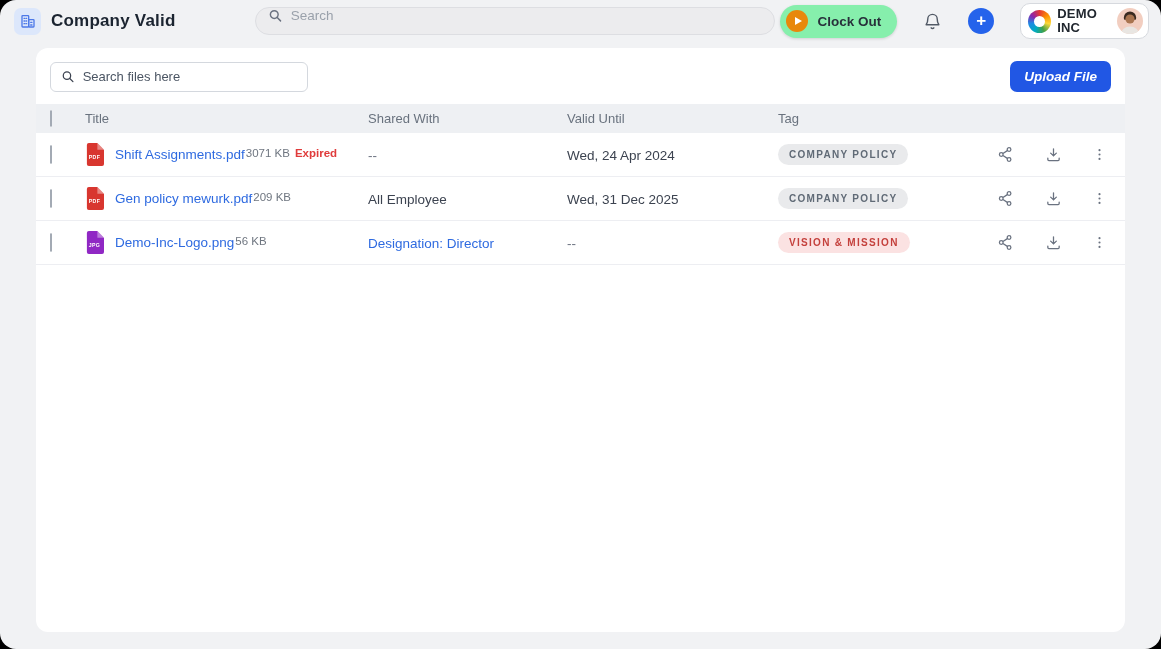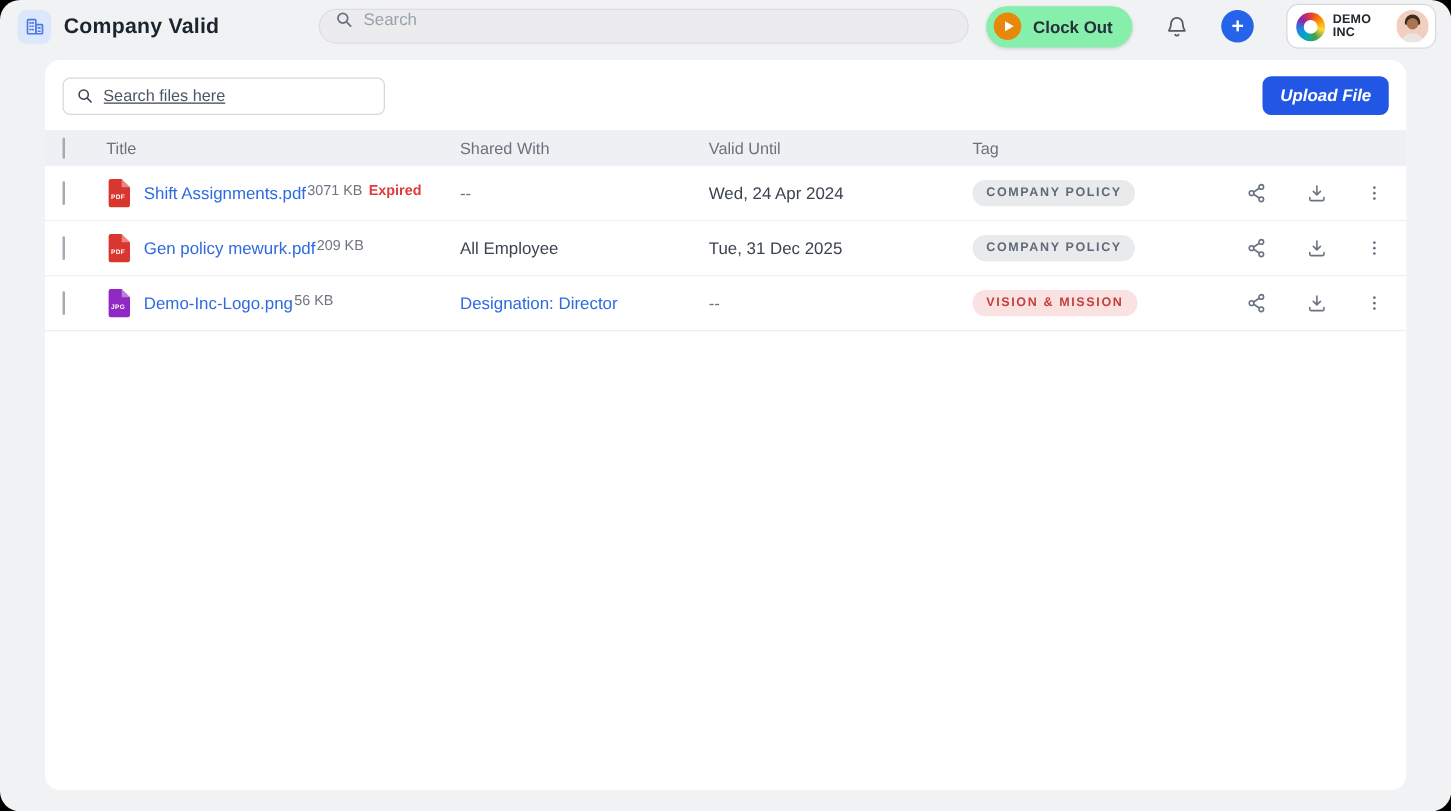--- a/index.html
+++ b/index.html
@@ -16,28 +16,28 @@
   .topbar-right { margin-left:auto; display:flex; align-items:center; gap:26px; }
   .clockout-btn { display:flex; align-items:center; gap:9px; background:#86efac; border:none; border-radius:17px; height:33px; padding:0 16px 0 6px; box-shadow:0 1px 3px rgba(0,0,0,.14); cursor:pointer; font-family:inherit; }
   .clockout-icon { width:22px; height:22px; border-radius:50%; background:#e8880b; display:flex; align-items:center; justify-content:center; }
   .clockout-icon .tri { width:0; height:0; border-left:7px solid #fff; border-top:4.5px solid transparent; border-bottom:4.5px solid transparent; margin-left:2px; }
   .clockout-label { font-size:13.5px; font-weight:700; color:#28303b; }
   .bell-btn { background:none; border:none; cursor:pointer; display:flex; }
   .plus-btn { width:26px; height:26px; border-radius:50%; background:#2563eb; color:#fff; border:none; font-size:17px; font-weight:700; line-height:1; display:flex; align-items:center; justify-content:center; cursor:pointer; padding-bottom:2px; }
   .company-chip { display:flex; align-items:center; gap:6px; background:#fff; border:1px solid #d6d9de; border-radius:10px; height:36px; padding:0 5px 0 7px; cursor:pointer; }
   .brand-logo { width:23px; height:23px; border-radius:50%; background:conic-gradient(#e53935,#fb8c00,#fdd835,#43a047,#00acc1,#1e88e5,#8e24aa,#e53935); position:relative; flex:0 0 auto; }
   .brand-logo::after { content:""; position:absolute; left:6px; top:6px; width:11px; height:11px; border-radius:50%; background:#fff; }
-  .company-name { font-size:10px; font-weight:800; color:#21272f; line-height:1.1; letter-spacing:.2px; }
+  .company-name { font-size:13px; font-weight:800; color:#21272f; line-height:1.1; letter-spacing:.2px; }
   .avatar { width:26px; height:26px; border-radius:50%; overflow:hidden; margin-left:14px; flex:0 0 auto; }
 
   
   .card { position:absolute; left:36px; right:36px; top:48px; bottom:17px; background:#fff; border-radius:12px; }
   .card-toolbar { display:flex; align-items:center; justify-content:space-between; padding:13px 14px 12px 14px; }
   .files-search { width:258px; height:30px; border:1px solid #d4d8de; border-radius:6px; display:flex; align-items:center; gap:8px; padding:0 10px; background:#fff; }
-  .files-search input { border:none; outline:none; font-size:13px; color:#3c4350; width:100%; font-family:inherit;text-decoration:underline; }
+  .files-search input { border:none; outline:none; font-size:13px; color:#3c4350; width:100%; font-family:inherit; }
   .files-search input::placeholder { color:#4b5563; }
   .upload-btn { background:#2157e4; color:#fff; border:none; border-radius:7px; height:31px; padding:0 14px; font-size:13.5px; font-weight:700; cursor:pointer; font-family:inherit;font-style:italic; }
 
   
   .grid-row { display:grid; grid-template-columns:35px 283px 199px 211px 219px 1fr; align-items:center; padding:0 14px; }
   .thead { height:29px; background:#eef0f3; color:#69727e; font-size:13px; }
   .trow { height:44px; border-bottom:1px solid #edeef2; background:#fff; }
   .checkbox { width:16px; height:16px; border:1.6px solid #a3aab4; border-radius:3px; background:#fff; cursor:pointer; }
   .title-cell { display:flex; align-items:center; gap:11px; }
   .file-icon { flex:0 0 auto; display:flex; }
@@ -190,21 +190,21 @@
       </span>
       <span class="file-text-wrap">
         <span class="file-title">Gen policy mewurk.pdf</span>
         <span class="file-sub">
           <span>209 KB</span>
 
         </span>
       </span>
     </div>
     <div><span class="cell-text shared">All Employee</span></div>
-    <div><span class="cell-text valid">Tue, 31 Dec 2025</span></div>
+    <div><span class="cell-text valid">Wed, 31 Dec 2025</span></div>
     <div><span class="tag-pill tag-gray">COMPANY POLICY</span></div>
     <div class="actions-cell">
       <button class="action-btn">
         <svg width="17" height="17" viewBox="0 0 24 24" fill="none" stroke="currentColor" stroke-width="1.8">
                 <circle cx="17" cy="5" r="2.6"></circle>
                 <circle cx="6" cy="12" r="2.6"></circle>
                 <circle cx="17" cy="19" r="2.6"></circle>
                 <path d="M8.4 10.7l6.2-4.2M8.4 13.3l6.2 4.2"></path>
               </svg>
       </button>

